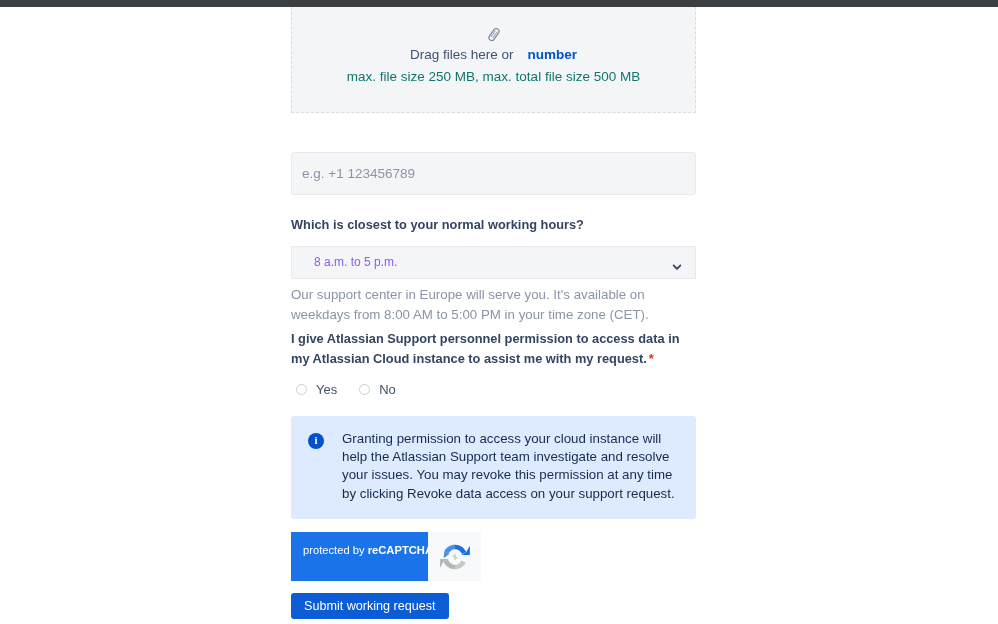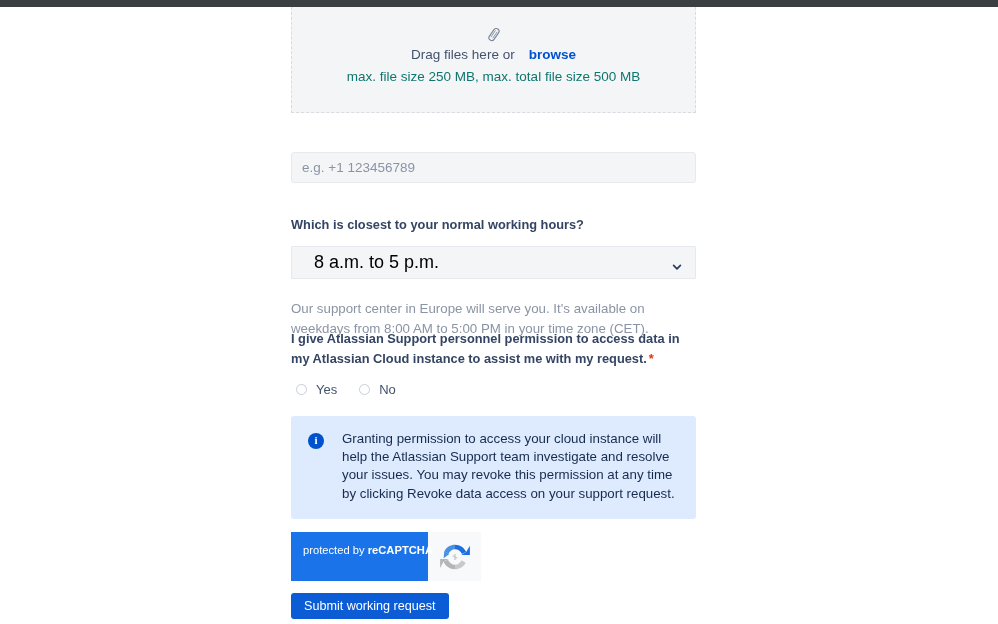--- a/index.html
+++ b/index.html
@@ -85,21 +85,21 @@
     line-height: 18px;
   }
   .req-star {
     color: #de350b;
     font-weight: 700;
     margin-left: 2px;
   }
 
   .text-input {
     width: 405px;
-    height: 31px;
+    height: 43px;
     background: #f4f5f7;
     border: 1px solid #e7e9ee;
     border-radius: 3px;
     font-size: 13.5px;
     color: #7a869a;
     padding: 0 10px;
     font-family: "Liberation Sans", sans-serif;
     outline: none;
   }
   .text-input::placeholder { color: #8b94a5; }
@@ -108,22 +108,22 @@
     position: relative;
     width: 405px;
     height: 33px;
   }
   .select-box {
     width: 405px;
     height: 33px;
     background: #f4f5f7;
     border: 1px solid #e7e9ee;
     border-radius: 1px;
-    font-size: 18px;
-    color: #000000;
+    font-size: 12px;
+    color: #8b5cf6;
     line-height: 31px;
     padding-left: 22px;
   }
   .select-chev {
     position: absolute;
     right: 14px;
     top: 12px;
     width: 10px;
     height: 10px;
   }
@@ -263,40 +263,40 @@
       <div class="dz-clip">
         <svg width="14" height="15" viewBox="0 0 14 15" xmlns="http://www.w3.org/2000/svg">
           <g transform="rotate(35 7 7.5)">
             <rect x="4.2" y="0.8" width="5.6" height="13.4" rx="2.8" fill="none" stroke="#7a879c" stroke-width="1.15"></rect>
             <line x1="5.9" y1="3.4" x2="5.9" y2="11.2" stroke="#7a879c" stroke-width="0.8"></line>
             <line x1="8.1" y1="3.4" x2="8.1" y2="11.2" stroke="#7a879c" stroke-width="0.8"></line>
           </g>
         </svg>
       </div>
       <div class="dz-line1">
-        <span>Drag files here or</span><span class="browse">browse</span>
+        <span>Drag files here or</span><span class="browse">number</span>
       </div>
       <div class="dz-line2">max. file size 250 MB, max. total file size 500 MB</div>
     </div>
 
     <div style="position:absolute; top:132px; left:0px;">
       <input class="text-input" type="text" style="margin-top: 13px;" placeholder="e.g. +1 123456789">
     </div>
 
     <div style="position:absolute; top:209px; left:0px;">
       <div class="field-label">Which is closest to your normal working hours?</div>
       <div class="select-wrap" style="margin-top:12px;">
         <div class="select-box">8 a.m. to 5 p.m.</div>
         <span class="select-chev">
           <svg width="10" height="10" viewBox="0 0 10 10" xmlns="http://www.w3.org/2000/svg">
             <path d="M1.6 3.4 L5 6.8 L8.4 3.4" fill="none" stroke="#2c3e5d" stroke-width="1.7" stroke-linecap="round" stroke-linejoin="round"></path>
           </svg>
         </span>
       </div>
-      <div class="helper-text" style="margin-top:20px;">Our support center in Europe will serve you. It's available on weekdays from 8:00 AM to 5:00 PM in your time zone (CET).</div>
+      <div class="helper-text" style="margin-top:6px;">Our support center in Europe will serve you. It's available on weekdays from 8:00 AM to 5:00 PM in your time zone (CET).</div>
     </div>
 
     <div style="position:absolute; top:322px; left:0px; width:390px;">
       <div class="field-label" style="line-height:20px;">
         <span>I give Atlassian Support personnel permission to access data in my Atlassian Cloud instance to assist me with my request.</span><span class="req-star">*</span>
       </div>
       <div class="radio-row" style="margin-top:13px; margin-left:5px;">
         <div class="radio-item">
           <span class="radio-dot"></span>
           <span class="radio-label">Yes</span>

